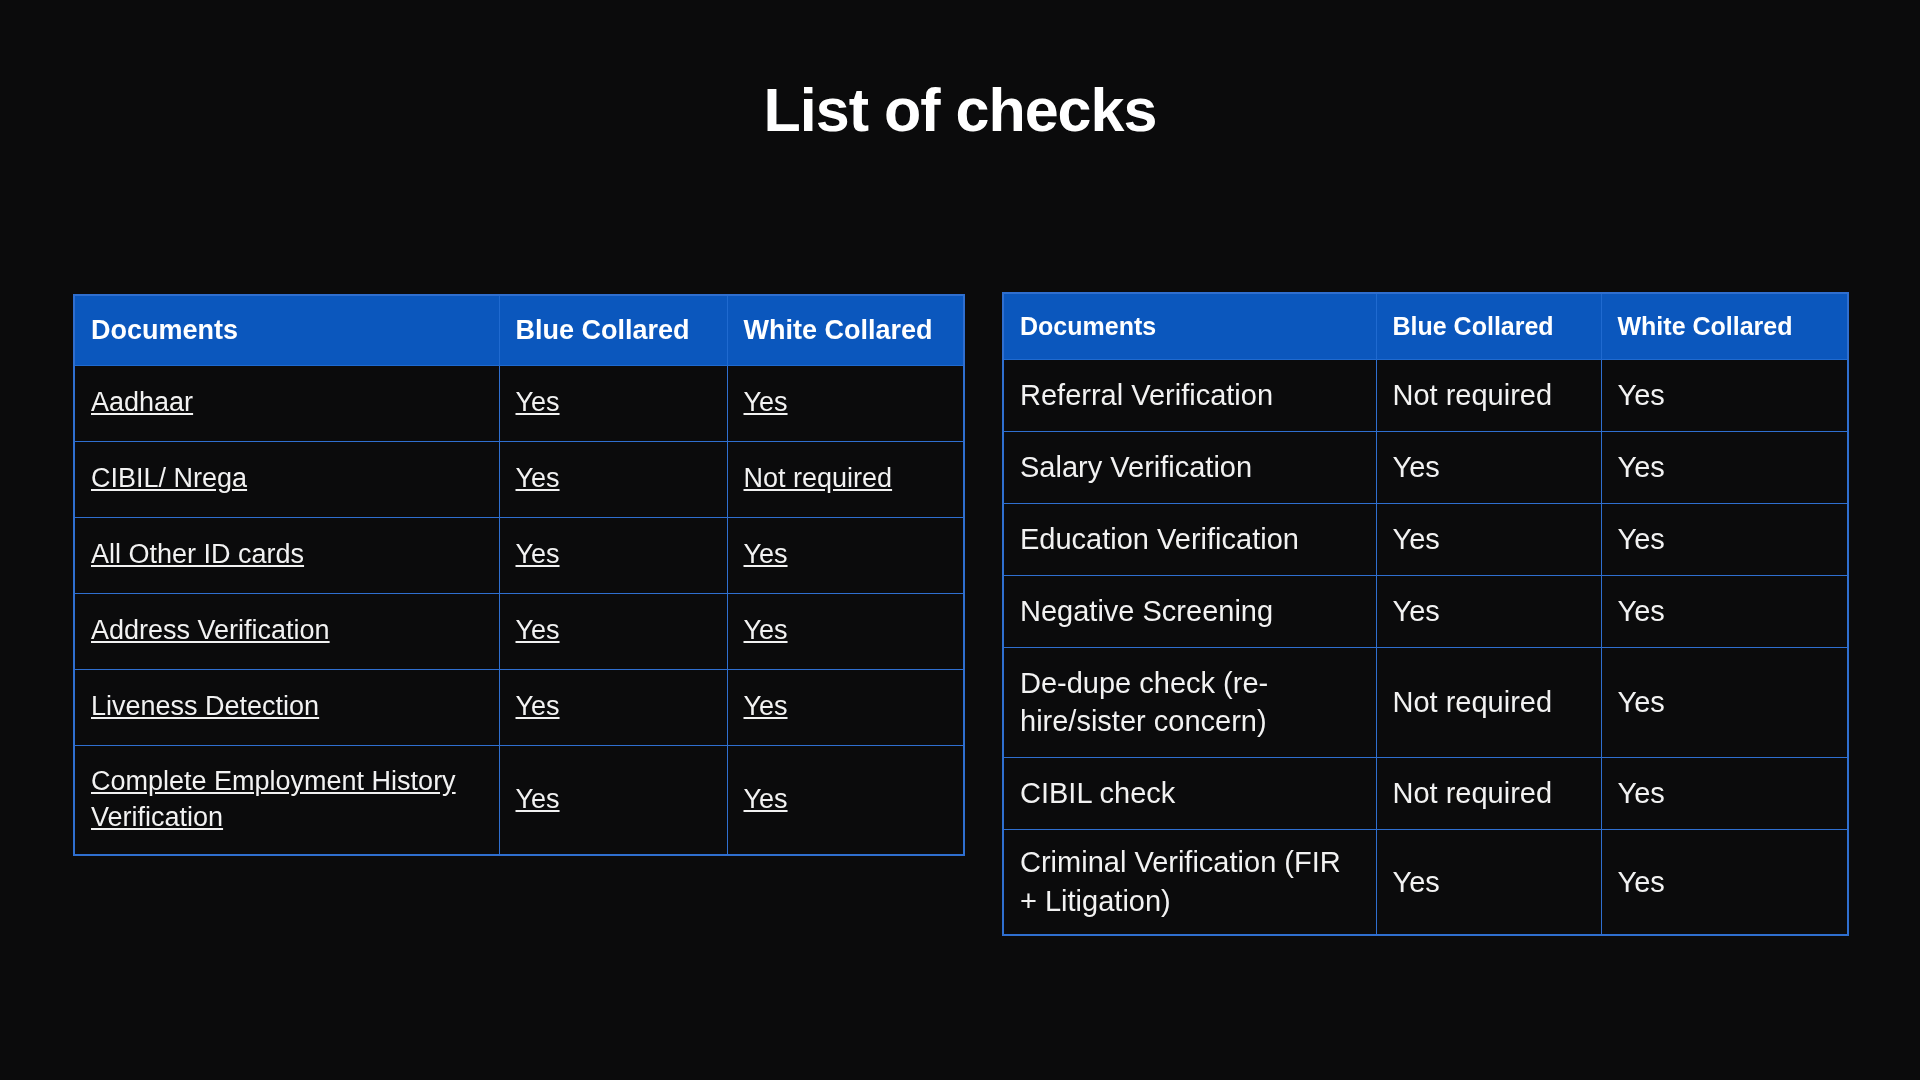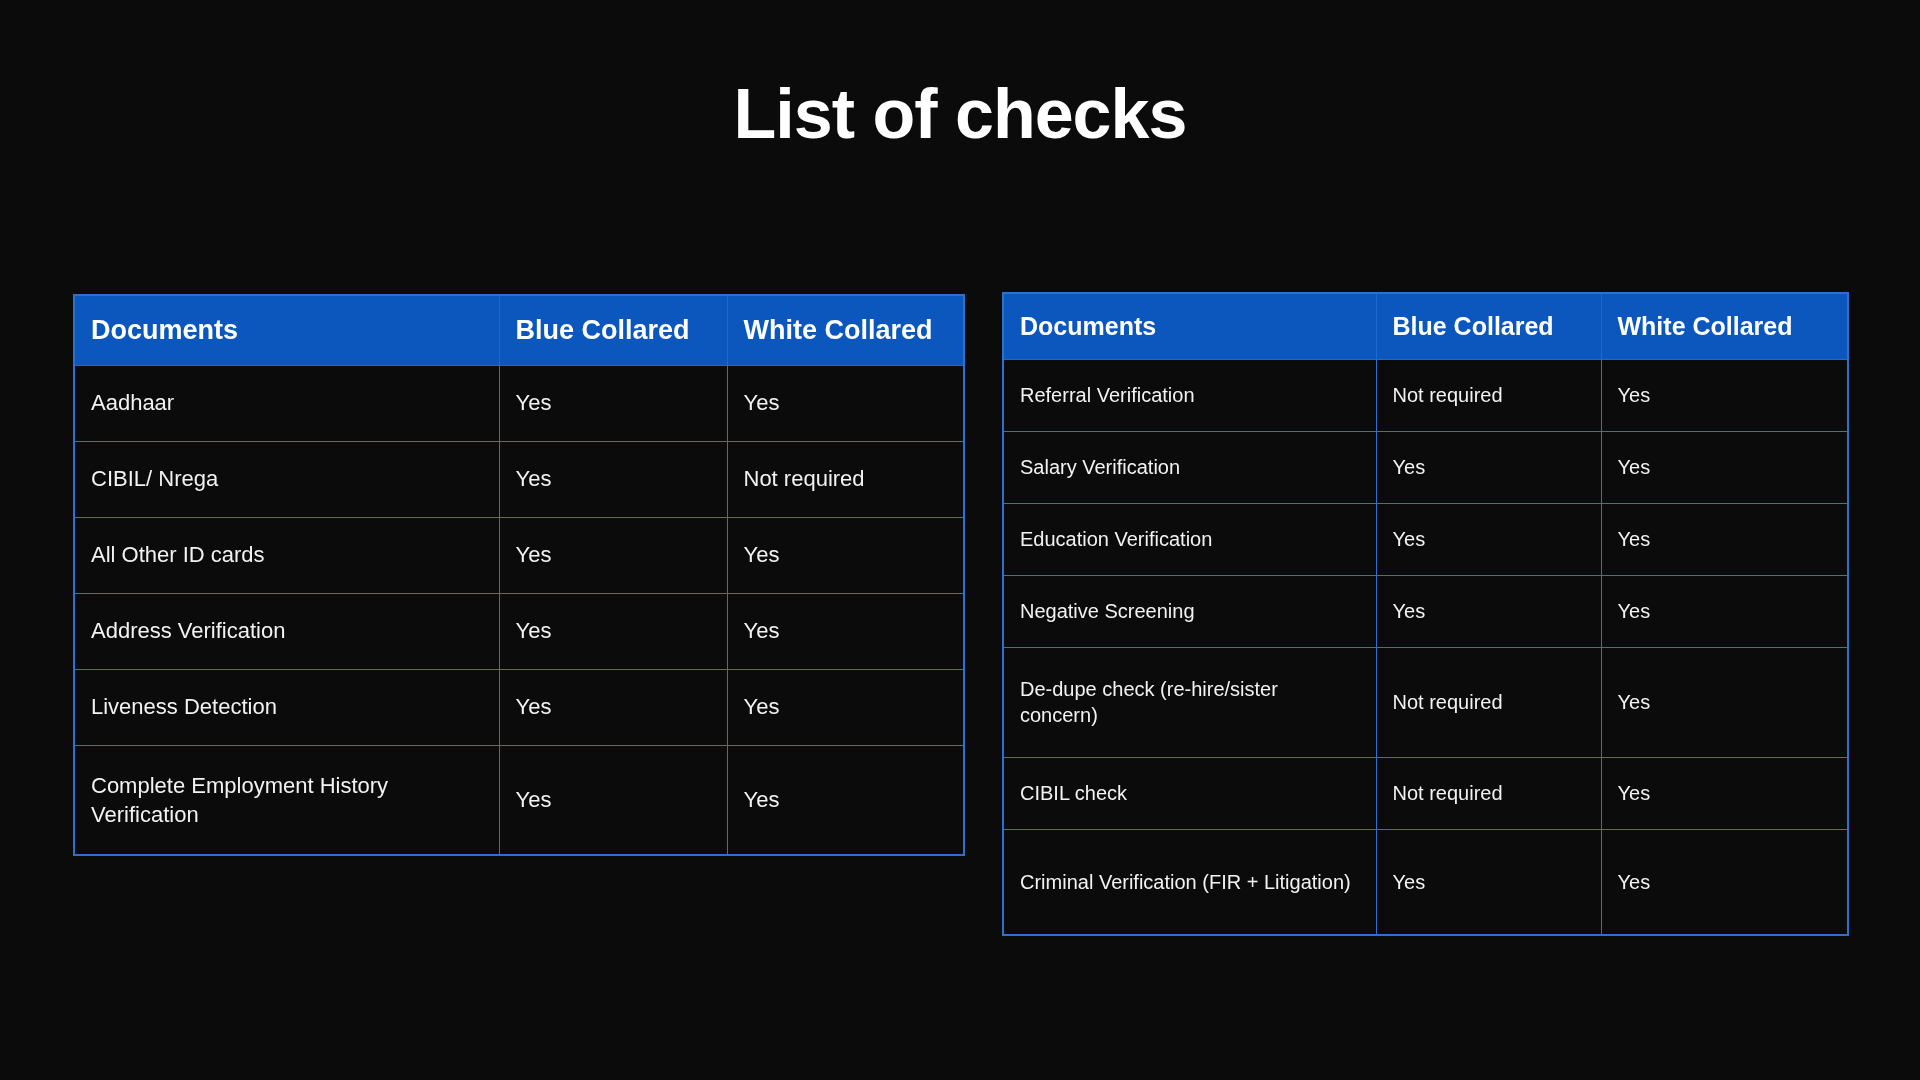--- a/index.html
+++ b/index.html
@@ -16,21 +16,21 @@
     position: relative;
   }
 
   
   #slide-title {
     position: absolute;
     top: 78px;
     left: 0;
     width: 1920px;
     text-align: center;
-    font-size: 70px;
+    font-size: 61px;
     font-weight: bold;
     letter-spacing: -1px;
     line-height: 1.05;
     color: #ffffff;
     white-space: pre;
   }
 
   
   #tables-area {
     position: absolute;
@@ -67,22 +67,22 @@
     border-color: #1f6ad0;
   }
   #table-left  thead th { height: 70px; font-size: 27px; }
   #table-right thead th { height: 66px; font-size: 25px; }
 
   .checks-table tbody td {
     background: #0b0b0c;
     color: #f2f2f2;
     font-weight: normal;
   }
-  #table-left  tbody td { height: 76px; font-size: 22px; line-height: 1.32; }
-  #table-right tbody td { height: 72px; font-size: 20px; line-height: 1.32; }
+  #table-left  tbody td { height: 76px; font-size: 27px; line-height: 1.32; text-decoration: underline; }
+  #table-right tbody td { height: 72px; font-size: 29px; line-height: 1.32; }
 
   
   #table-left  col.c-doc  { width: 425px; }
   #table-left  col.c-blue { width: 228px; }
   #table-left  col.c-wht  { width: 237px; }
   
   #table-right col.c-doc  { width: 373px; }
   #table-right col.c-blue { width: 225px; }
   #table-right col.c-wht  { width: 247px; }
 

